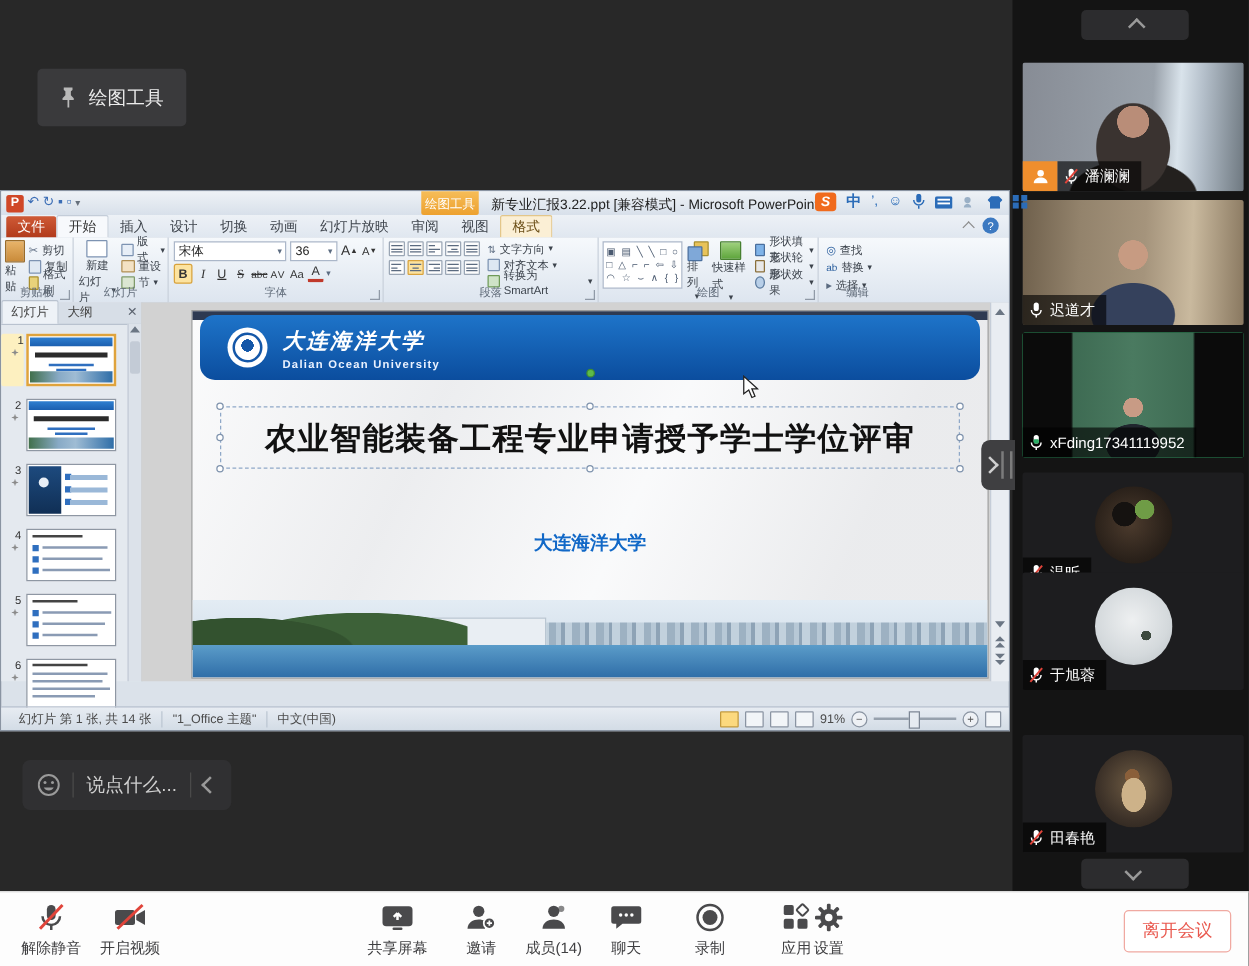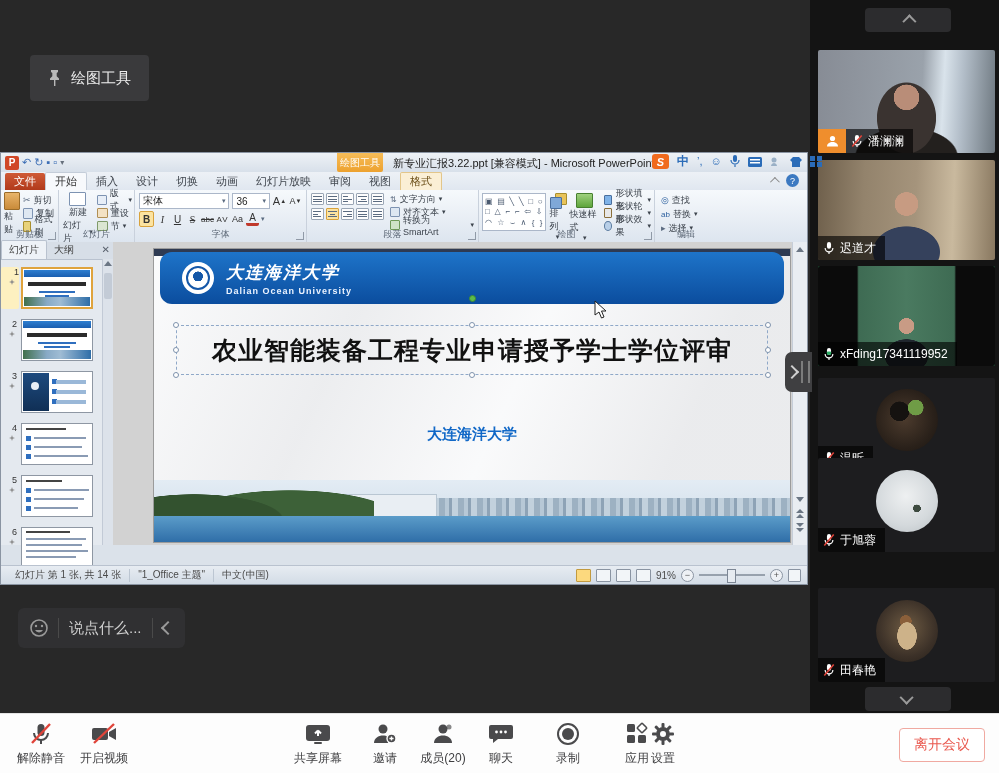--- a/index.html
+++ b/index.html
@@ -864,21 +864,21 @@
     </svg>
     <span class="lab">邀请</span>
   </div>
 
   <div class="tb-item" style="left:410px">
     <svg width="26" height="24" viewBox="0 0 26 24">
       <circle cx="13" cy="7" r="4.5" fill="#4a4a4c"></circle>
       <path d="M4 21c0-5 4.5-7.5 9-7.5s9 2.5 9 7.5z" fill="#4a4a4c"></path>
       <circle cx="19" cy="5" r="2.5" fill="#4a4a4c" opacity=".65"></circle>
     </svg>
-    <span class="lab">成员(20)</span>
+    <span class="lab">成员(14)</span>
   </div>
 
   <div class="tb-item" style="left:468px">
     <svg width="26" height="24" viewBox="0 0 26 24">
       <path d="M3 3h20a2 2 0 0 1 2 2v10a2 2 0 0 1-2 2H10l-5 4v-4H3a2 2 0 0 1-2-2V5a2 2 0 0 1 2-2z" fill="#4a4a4c"></path>
       <circle cx="8.5" cy="10" r="1.4" fill="#fff"></circle>
         <circle cx="13" cy="10" r="1.4" fill="#fff"></circle>
         <circle cx="17.5" cy="10" r="1.4" fill="#fff"></circle>
     </svg>
     <span class="lab">聊天</span>

